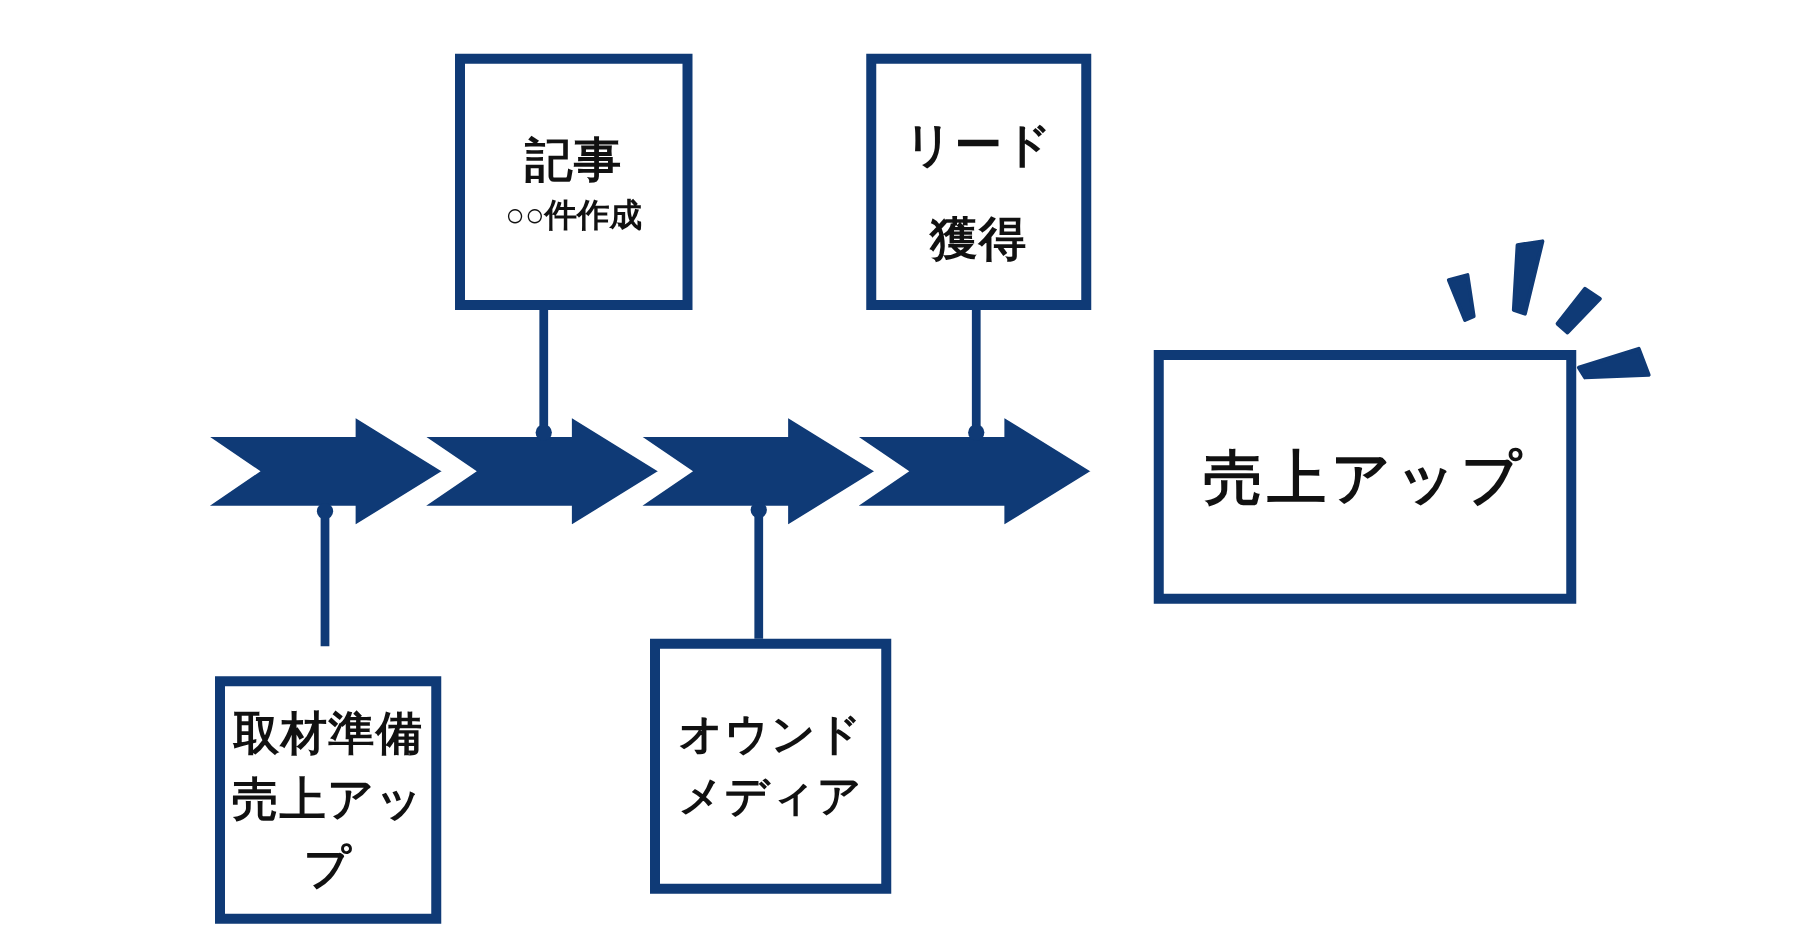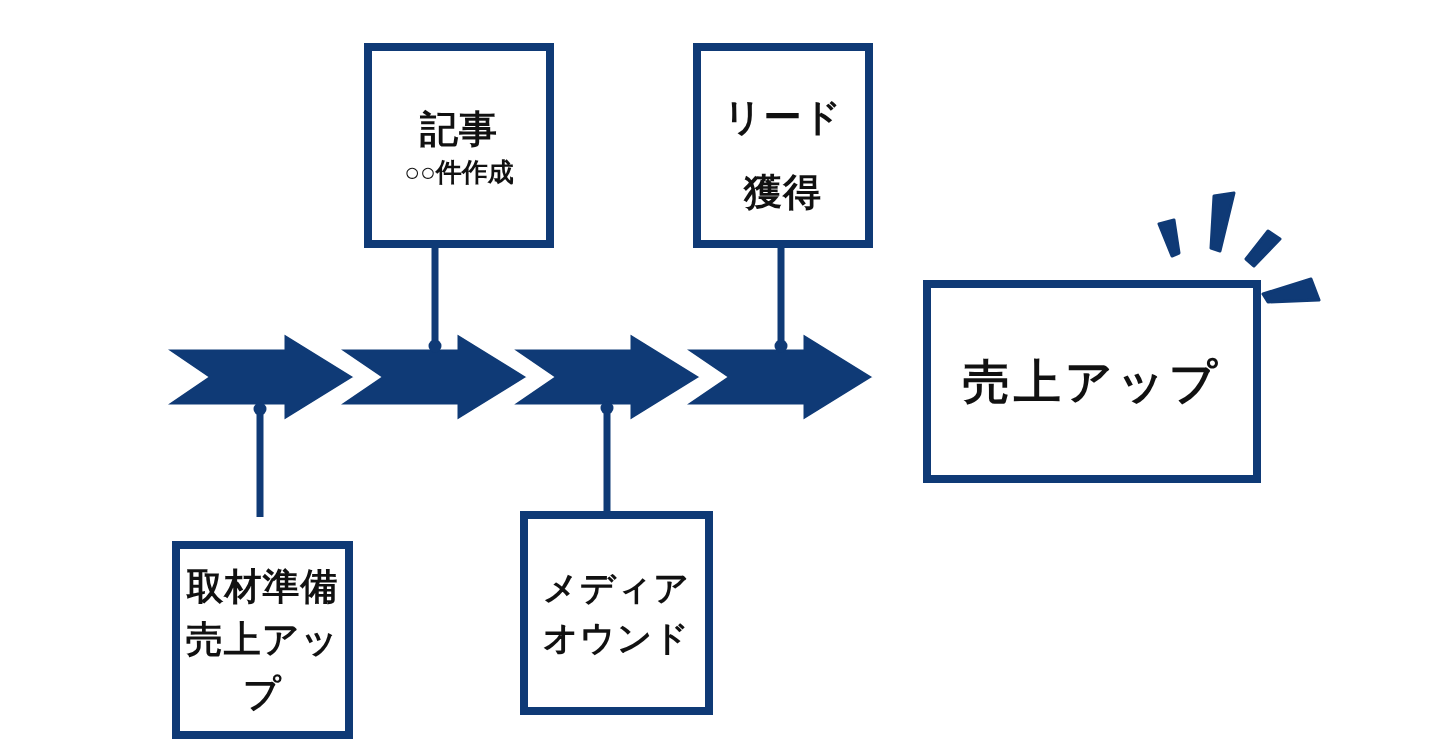--- a/index.html
+++ b/index.html
@@ -103,21 +103,21 @@
     <div class="line-lg">リード</div>
     <div class="line-lg">獲得</div>
   </div>
 
   <div class="node-box box-prep">
     <div class="line-lg">取材準備</div>
     <div class="line-lg">売上アップ</div>
   </div>
 
   <div class="node-box box-media">
+    <div class="line-lg">オウンド</div>
     <div class="line-lg">メディア</div>
-    <div class="line-lg">オウンド</div>
   </div>
 
   <div class="node-box box-sales">
     <div class="sales-label">売上アップ</div>
   </div>
 
 </div>
 
 </body></html>

